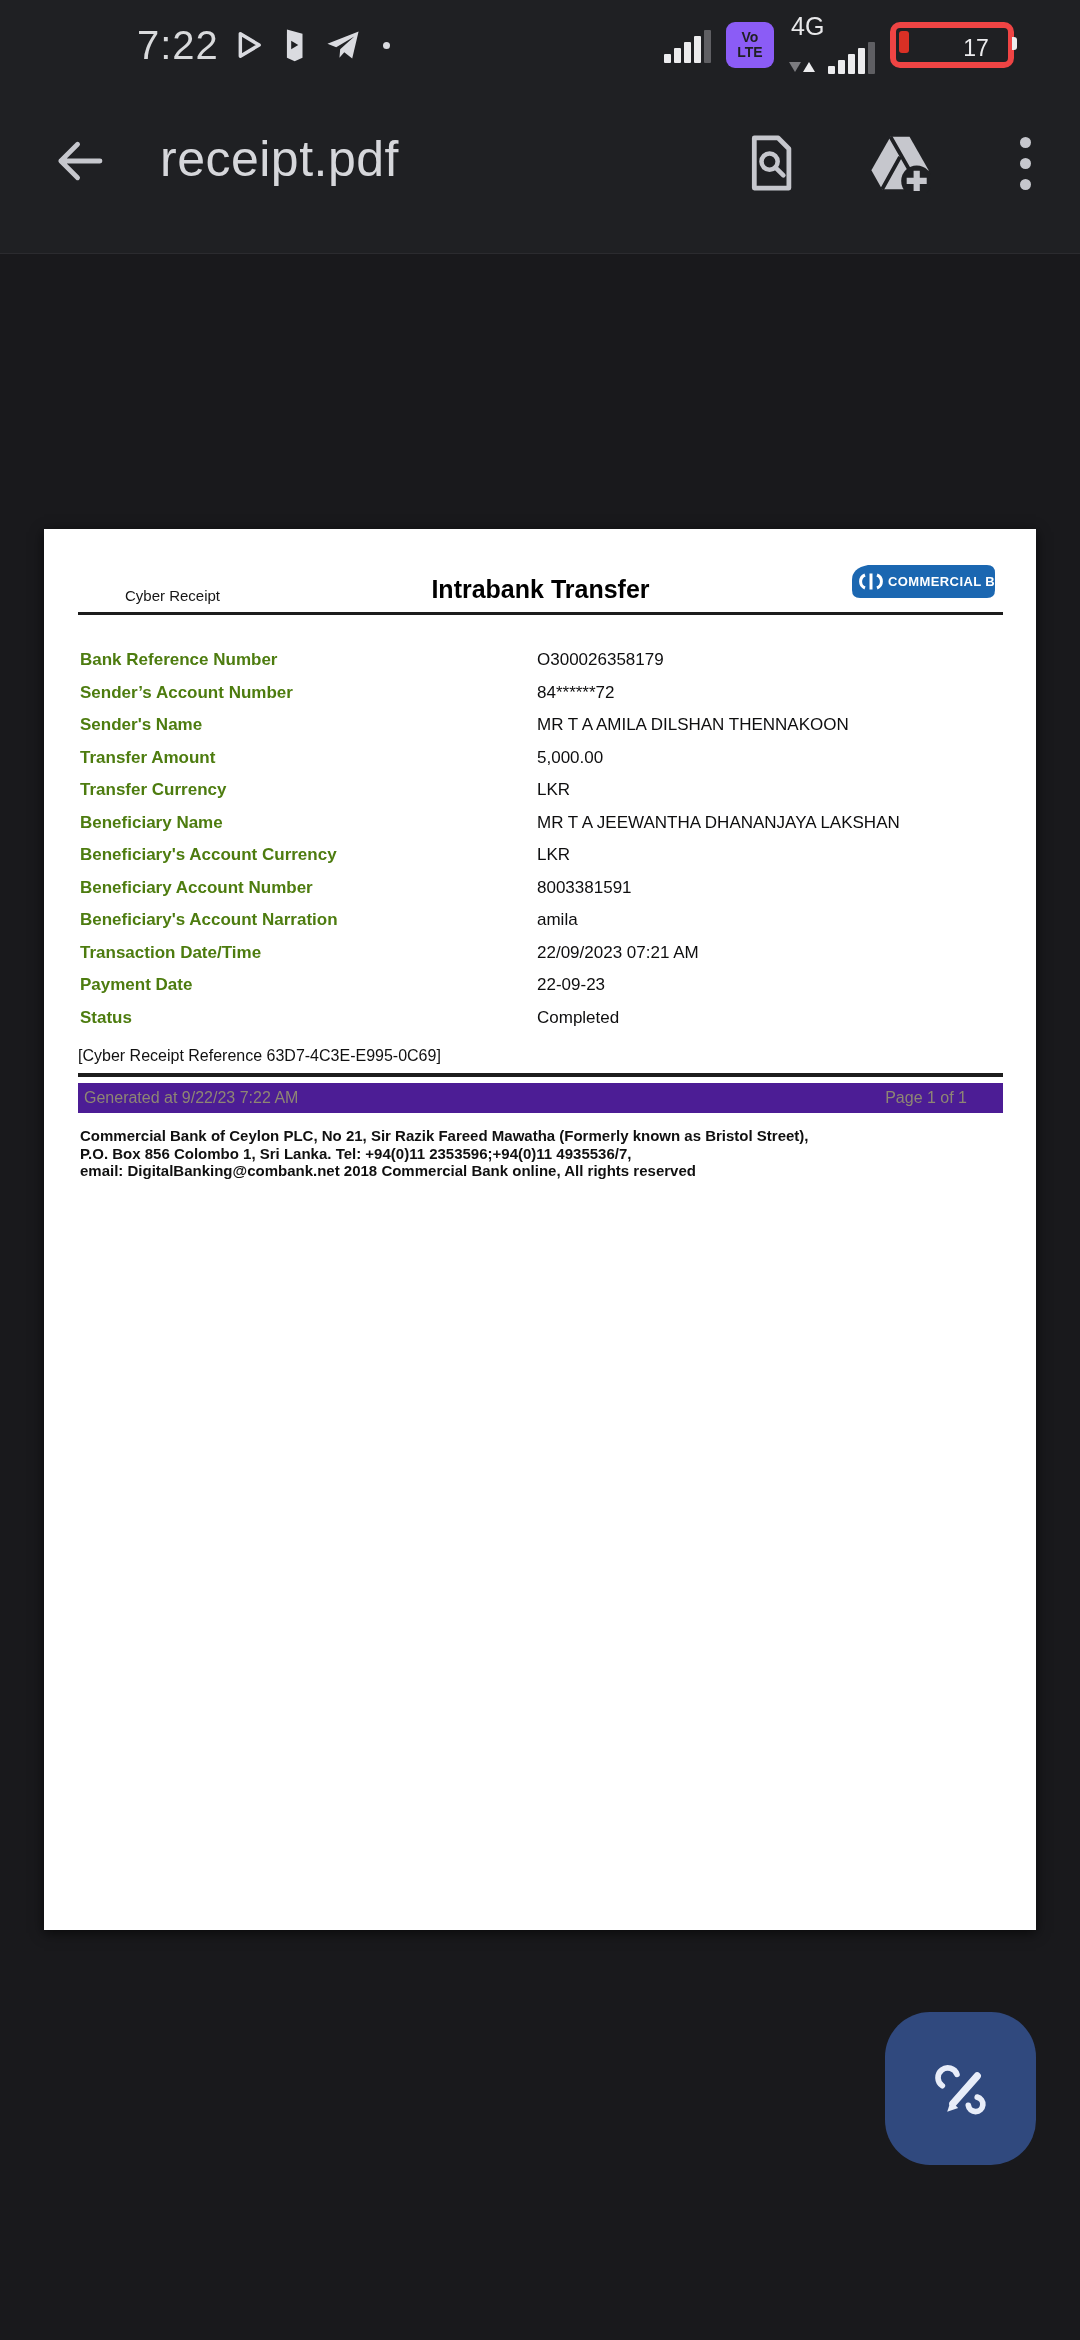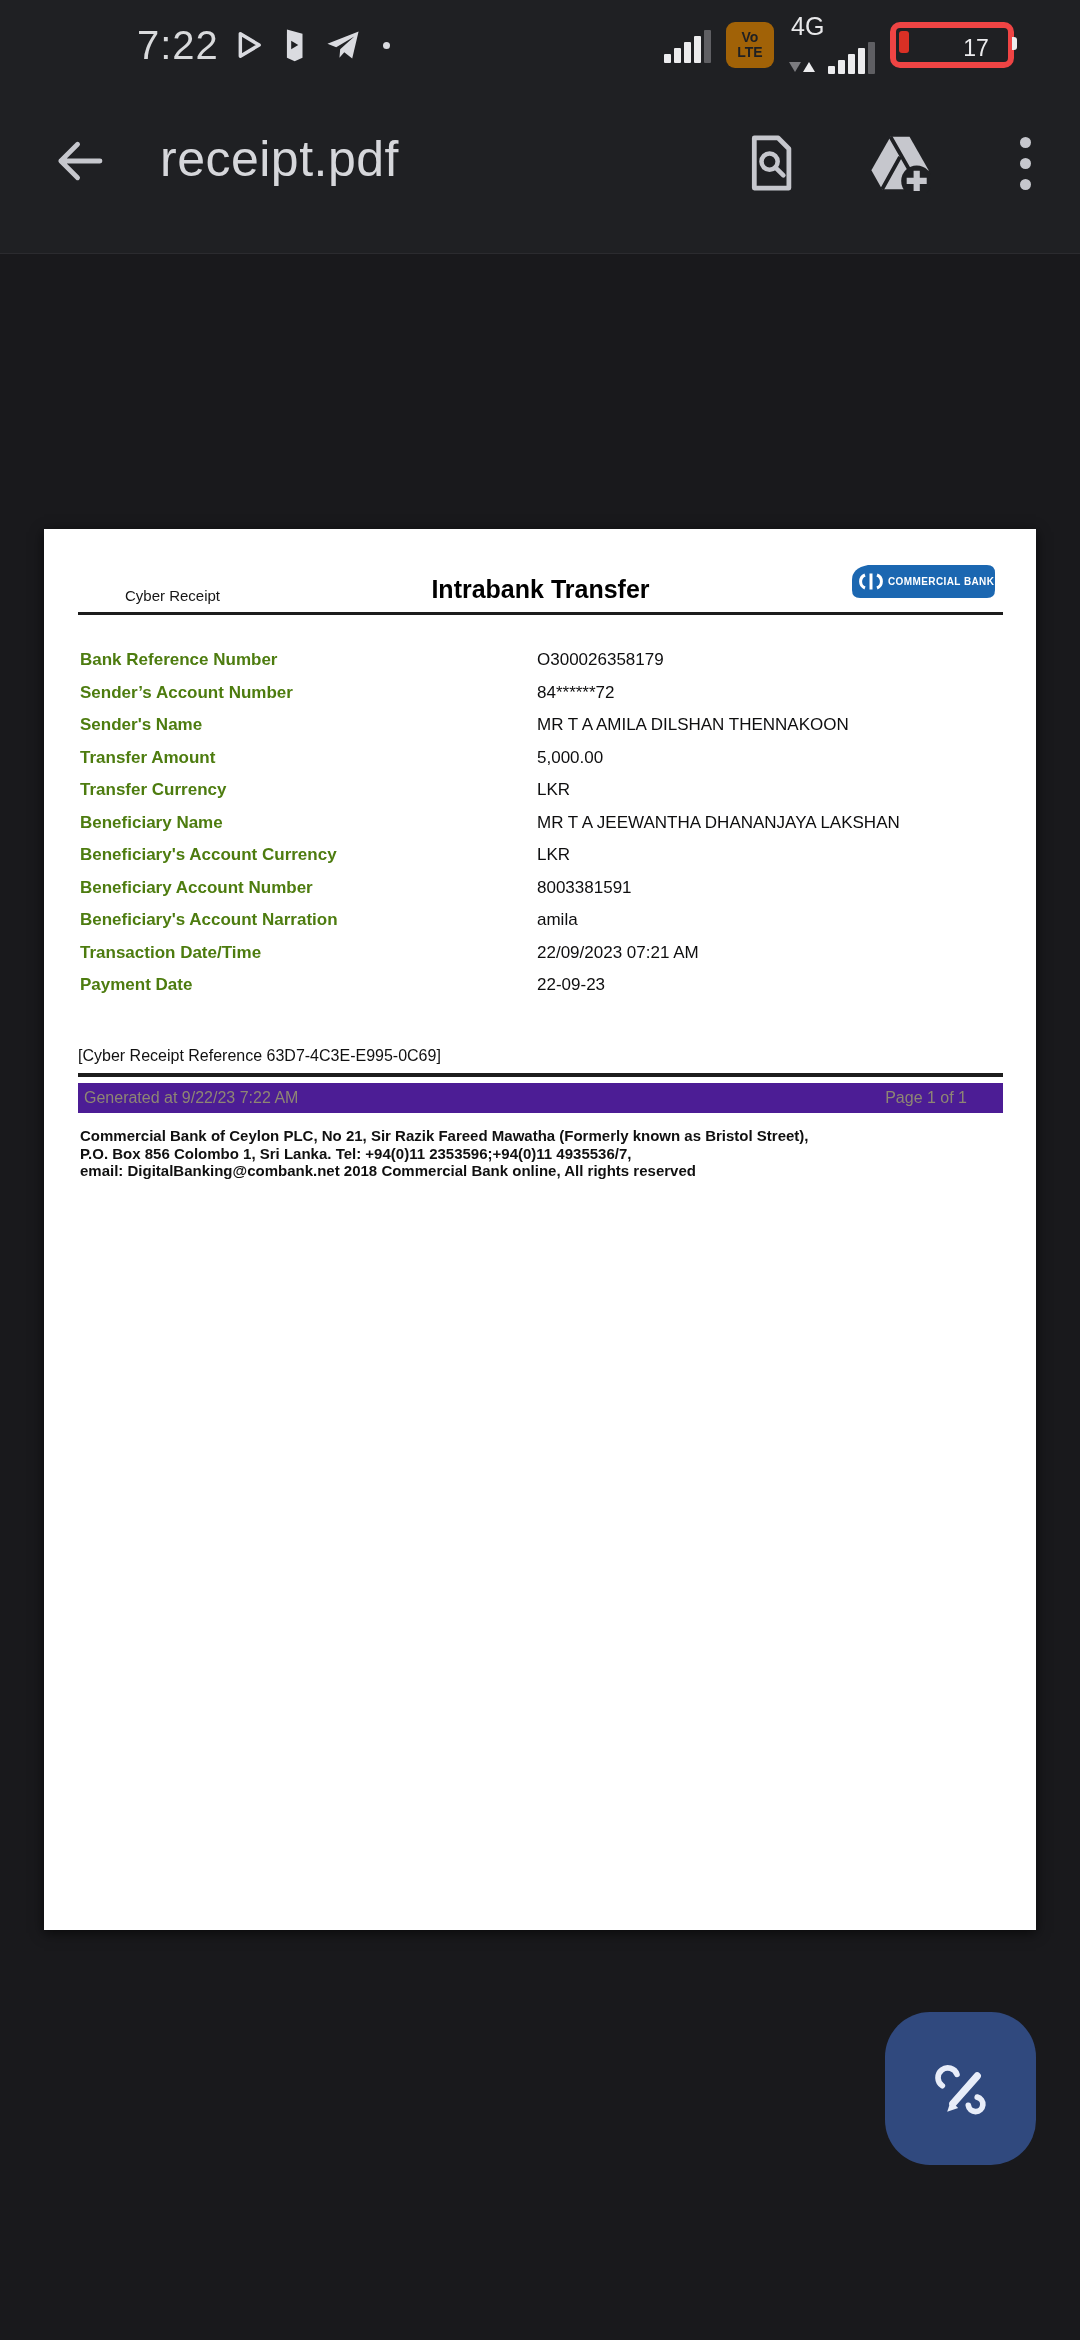--- a/index.html
+++ b/index.html
@@ -11,21 +11,21 @@
   }
   
   .top-chrome{position:absolute;left:0;top:0;width:1080px;height:253px;background:#1f2023;border-bottom:1px solid #2b2b2f;}
   .status-bar{position:absolute;left:0;top:0;width:1080px;height:90px;}
   .sb-left{position:absolute;left:137px;top:0;height:90px;display:flex;align-items:center;gap:17px;}
   .sb-time{font-size:40px;color:#d9dadc;letter-spacing:1px;}
   .sb-right{position:absolute;right:66px;top:0;height:90px;display:flex;align-items:center;gap:15px;}
   .bars{display:flex;align-items:flex-end;gap:3px;height:36px;}
   .bars i{display:block;width:7px;background:#ececee;border-radius:1px;}
   .bars i.dim{background:#5f5f63;}
-  .volte{width:48px;height:46px;background:#a16207;border-radius:9px;display:flex;flex-direction:column;align-items:center;justify-content:center;line-height:15px;}
+  .volte{width:48px;height:46px;background:#8b5cf6;border-radius:9px;display:flex;flex-direction:column;align-items:center;justify-content:center;line-height:15px;}
   .volte span{font-size:14px;font-weight:700;color:#1f2023;}
   .net4g{position:relative;width:86px;height:58px;}
   .net4g .g4{position:absolute;left:2px;top:-4px;font-size:25px;color:#e8e8ea;}
   .net4g .arrows{position:absolute;left:0;bottom:2px;display:flex;gap:2px;align-items:flex-end;}
   .tri-up{width:0;height:0;border-left:6px solid transparent;border-right:6px solid transparent;border-bottom:10px solid #ececee;}
   .tri-dn{width:0;height:0;border-left:6px solid transparent;border-right:6px solid transparent;border-top:10px solid #7c7c80;}
   .net4g .bars{position:absolute;right:0;bottom:0;}
   .battery{position:relative;width:64px;height:34px;border:6px solid #ef4444;border-radius:10px;display:flex;align-items:flex-end;justify-content:center;padding-left:48px;}
   .battery .fill{position:absolute;left:3px;top:3px;width:10px;height:22px;background:#d93025;border-radius:3px;}
   .battery .pct{font-size:23px;color:#ececee;position:relative;z-index:1;}
@@ -41,21 +41,21 @@
   .btn-drive{left:867px;}
   .btn-more{left:992px;}
   .dots3{display:flex;flex-direction:column;gap:10px;}
   .dots3 i{width:11px;height:11px;border-radius:50%;background:#c6c7cd;}
   
   .pdf-page{position:absolute;left:44px;top:529px;width:992px;height:1401px;background:#ffffff;box-shadow:0 3px 12px rgba(0,0,0,0.65);}
   .page-inner{position:absolute;left:34px;top:0;width:925px;height:100%;}
   .doc-type{position:absolute;left:47px;top:58px;font-size:15px;color:#161616;}
   .doc-title{position:absolute;left:0;width:100%;top:46px;text-align:center;font-size:25px;font-weight:700;color:#000;}
   .bank-logo{position:absolute;right:8px;top:36px;width:143px;height:33px;}
-  .logo-text{position:absolute;left:36px;top:0;height:33px;display:flex;align-items:center;font-size:10px;font-weight:700;color:#fff;letter-spacing:0.4px;white-space:nowrap;}
+  .logo-text{position:absolute;left:36px;top:0;height:33px;display:flex;align-items:center;font-size:13px;font-weight:700;color:#fff;letter-spacing:0.4px;white-space:nowrap;}
   .header-rule{position:absolute;left:0;top:83px;width:100%;height:3px;background:#1c1c1c;}
   .rows-block{position:absolute;left:2px;top:115px;width:100%;}
   .frow{display:flex;height:32.5px;align-items:center;}
   .frow .lbl{flex:0 0 457px;font-size:17px;font-weight:700;color:#4d7c0f;}
   .frow .val{flex:1;font-size:17px;color:#0e0e0f;}
   .reference-line{position:absolute;left:0;top:518px;font-size:16px;color:#111;}
   .rule2{position:absolute;left:0;top:544px;width:100%;height:4px;background:#1d1d1d;}
   .generated-bar{position:absolute;left:0;top:554px;width:100%;height:30px;background:#4c1d95;box-sizing:border-box;display:flex;align-items:center;justify-content:space-between;padding:0 36px 0 6px;}
   .generated-bar span{font-size:16px;color:#8e8674;}
   .addr-block{position:absolute;left:2px;top:598px;width:100%;font-size:15px;font-weight:700;color:#101010;line-height:17.5px;}
@@ -212,20 +212,24 @@
           <div class="val">amila</div>
         </div>
       <div class="frow">
           <div class="lbl">Transaction Date/Time</div>
           <div class="val">22/09/2023 07:21 AM</div>
         </div>
       <div class="frow">
           <div class="lbl">Payment Date</div>
           <div class="val">22-09-23</div>
         </div>
+      <div class="frow">
+          <div class="lbl">Status</div>
+          <div class="val">Completed</div>
+        </div>
     </div>
 
     <div class="reference-line">[Cyber Receipt Reference 63D7-4C3E-E995-0C69]</div>
     <div class="rule2"></div>
     <div class="generated-bar">
       <span>Generated at 9/22/23 7:22 AM</span>
       <span>Page 1 of 1</span>
     </div>
     <div class="addr-block">
       <div>Commercial Bank of Ceylon PLC, No 21, Sir Razik Fareed Mawatha (Formerly known as Bristol Street),</div>

